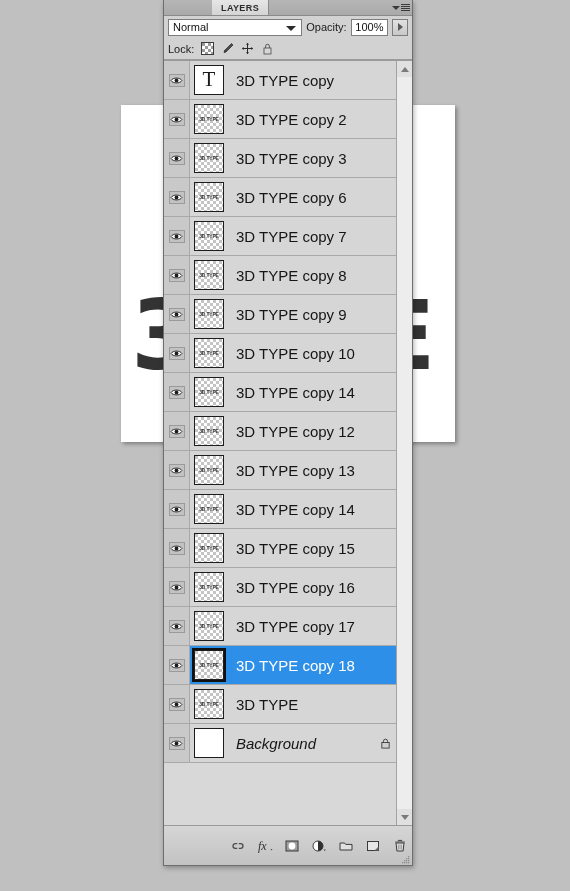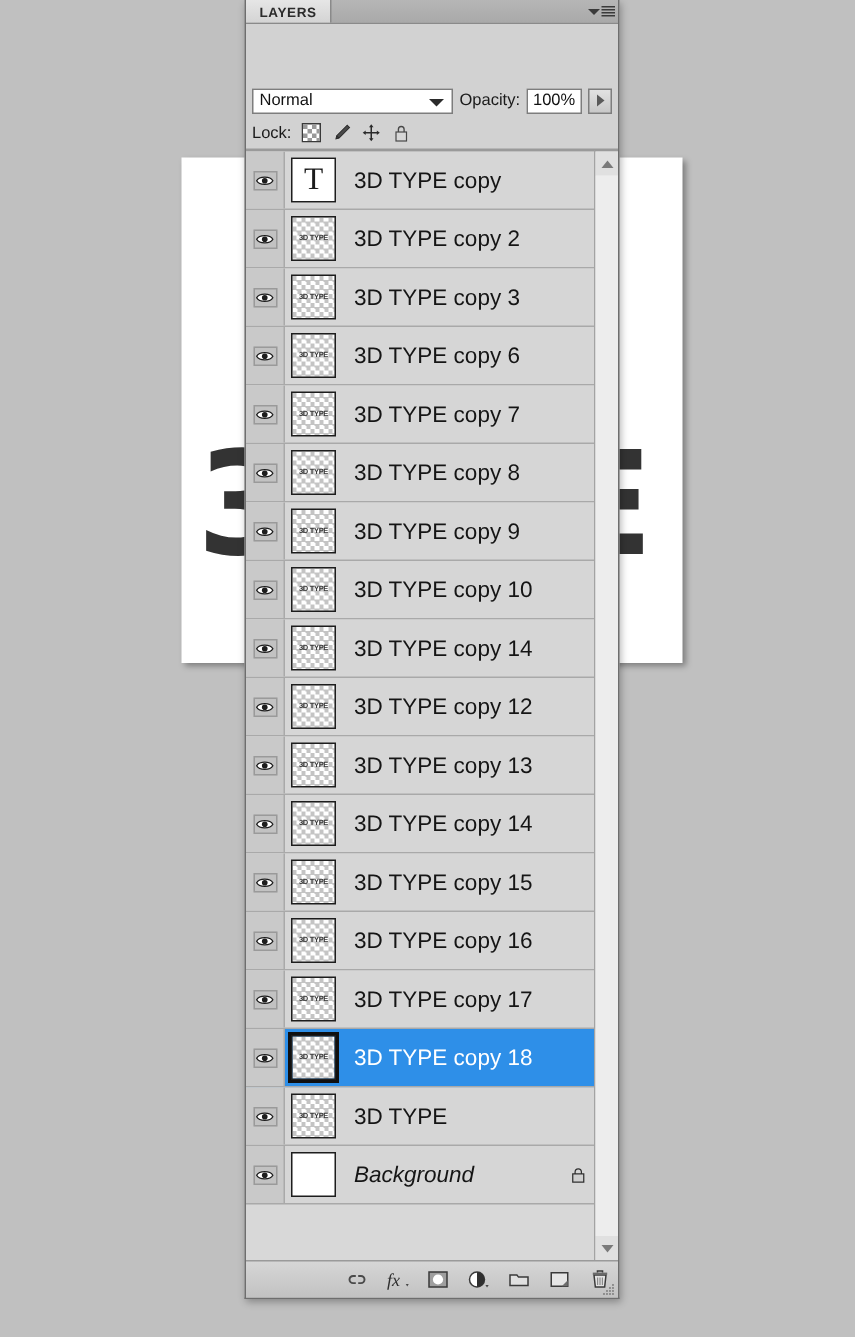--- a/index.html
+++ b/index.html
@@ -53,39 +53,39 @@
     position: relative;
   }
   .tab {
     padding: 0 9px;
     display: flex; align-items: center;
     font-size: 9px; font-weight: 700;
     letter-spacing: .4px;
     color: #2b2b2b;
     background: linear-gradient(#e6e6e6, #d4d4d4);
     border-right: 1px solid #8a8a8a;
+    margin-left: 48px;
   }
   .tab-filler { flex: 1; }
   .panel-menu-btn {
     width: 22px;
     display: flex; align-items: center; justify-content: center;
     gap: 1px;
   }
   .pm-tri { width:0;height:0;border-left:4px solid transparent;border-right:4px solid transparent;border-top:4px solid #3a3a3a; }
   .pm-lines { display:flex; flex-direction:column; gap:1px; }
   .pm-lines i { display:block; width:9px; height:1px; background:#3a3a3a; }
 
   
   .blend-row {
     height: 22px;
     display: flex; align-items: center;
     padding: 0 4px;
     gap: 4px;
     background: #d2d2d2;
-    margin-top: 40px;
   }
   .blend-select {
     width: 136px; height: 17px;
     background: #ffffff;
     border: 1px solid #7d7d7d;
     display: flex; align-items: center;
     padding-left: 4px;
     font-size: 11px; color: #111;
     position: relative;
   }
@@ -203,21 +203,21 @@
     display:flex; flex-direction: column;
     border-top: 1px solid #9a9a9a;
   }
   .sb-btn { height: 16px; display:flex;align-items:center;justify-content:center; background:#e0e0e0; }
   .sb-track { flex:1; background:#ededed; }
   .sb-up { width:0;height:0;border-left:4px solid transparent;border-right:4px solid transparent;border-bottom:5px solid #7a7a7a; }
   .sb-dn { width:0;height:0;border-left:4px solid transparent;border-right:4px solid transparent;border-top:5px solid #7a7a7a; }
 
   
   .footer {
-    height: 25px;
+    height: 40px;
     background: linear-gradient(#d6d6d6,#c2c2c2);
     border-top: 1px solid #9a9a9a;
     display:flex; align-items:center; justify-content:flex-end;
     padding-right: 4px; gap: 11px;
     position: relative;
   }
   .f-ico { width:16px;height:16px; display:flex;align-items:center;justify-content:center; }
   .grip { position:absolute; right:2px; bottom:1px; width:9px; height:9px; }
 </style>
 </head>

